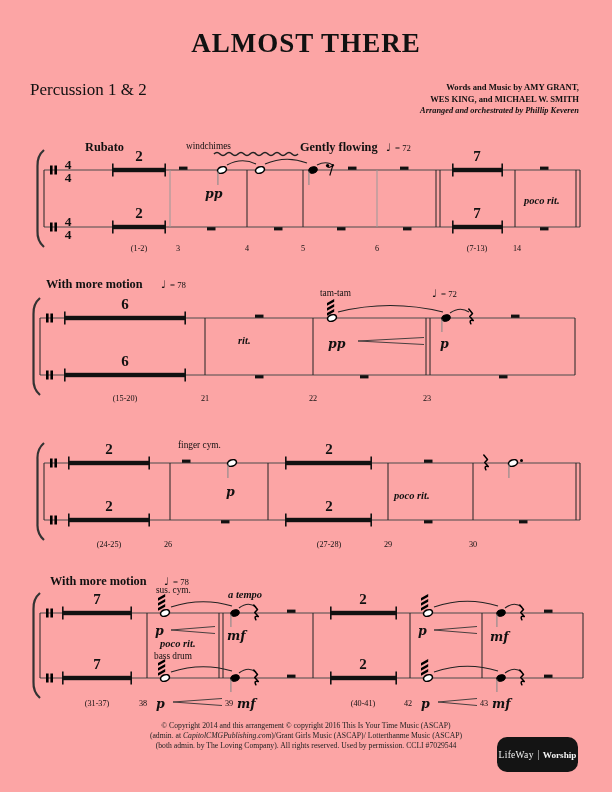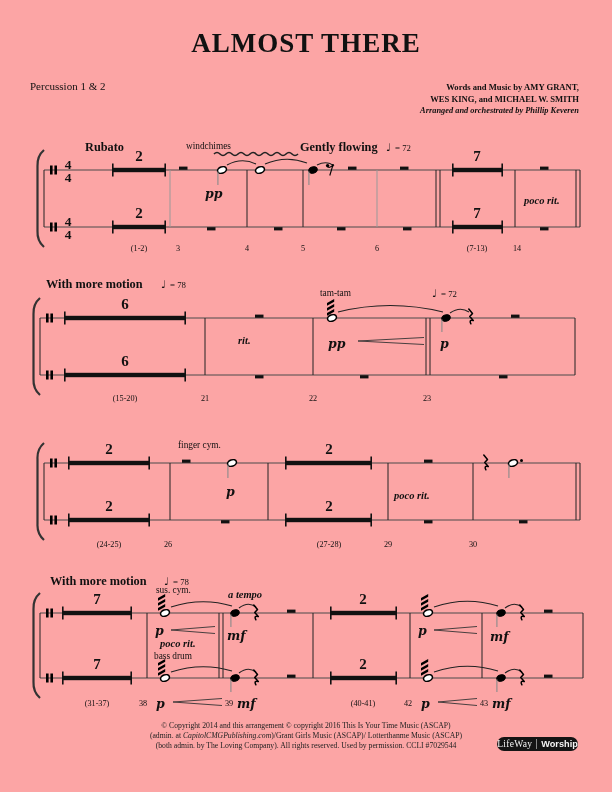--- a/index.html
+++ b/index.html
@@ -1,20 +1,20 @@
 <!DOCTYPE html>
 <html><head>
 <meta charset="utf-8">
 <style>
   html,body{margin:0;padding:0;background:#e8e8e8;}
   #page{position:relative;width:612px;height:792px;background:#fca5a5;margin:0 auto;
         font-family:"Liberation Serif","DejaVu Serif",serif;color:#111;overflow:hidden;}
   .abs{position:absolute;}
   #title{left:0;right:0;top:28px;text-align:center;font-size:27px;font-weight:bold;letter-spacing:1px;}
-  #instrument{left:30px;top:80px;font-size:11px;}
+  #instrument{left:30px;top:80px;font-size:17px;}
   #credits{right:33px;top:82px;text-align:right;font-size:8.6px;font-weight:bold;line-height:11.5px;}
   #credits .arr{font-weight:bold;font-style:italic;font-size:8.4px;}
   svg{position:absolute;left:0;top:0;}
   svg text{fill:#111;}
   .tempo{font:bold 12.3px "Liberation Serif",serif;}
   .bpm{font:8.8px "Liberation Serif",serif;}
   .bpmnote{font:10.5px "DejaVu Sans",sans-serif;}
   .mrnum{font:bold 15px "Liberation Serif",serif;text-anchor:middle;}
   .mnum{font:8.2px "Liberation Serif",serif;text-anchor:middle;}
   .ilabel{font:9.3px "Liberation Serif",serif;}
@@ -25,25 +25,25 @@
   .bar{stroke:#222;stroke-width:1;}
   .bar.lt{stroke:#999;}
   .slur{fill:none;stroke:#222;stroke-width:1.1;}
   .hp{stroke:#333;stroke-width:.9;}
   .stem{stroke:#8a8a8a;stroke-width:1.1;}
   .rst{fill:#111;}
   .brk{fill:none;stroke:#333;stroke-width:2.2;}
   .wavy{fill:none;stroke:#222;stroke-width:1.6;}
   #footer{left:0;right:0;top:721px;text-align:center;font-size:7.7px;line-height:10px;color:#222;}
   #footer .it{font-style:italic;}
-  #logo{left:497px;top:737px;width:81px;height:14px;background:#141414;border-radius:10px;
+  #logo{left:497px;top:737px;width:81px;height:35px;background:#141414;border-radius:10px;
         display:flex;align-items:center;justify-content:center;color:#f5f5f5;}
   #logo .lw{font-family:"Liberation Serif",serif;font-size:9.5px;letter-spacing:.3px;}
   #logo .dv{width:1px;height:10px;background:#888;margin:0 4px;}
-  #logo .wr{font-family:Liberation Sans, sans-serif;font-weight:bold;font-size:9.2px;}
+  #logo .wr{font-family:Liberation Serif, serif;font-weight:bold;font-size:9.2px;}
 </style>
 </head>
 <body>
 
 <div id="page">
 
   <div class="abs" id="title">ALMOST THERE</div>
   <div class="abs" id="instrument">Percussion 1 &amp; 2</div>
   <div class="abs" id="credits">
     <div>Words and Music by AMY GRANT,</div>

